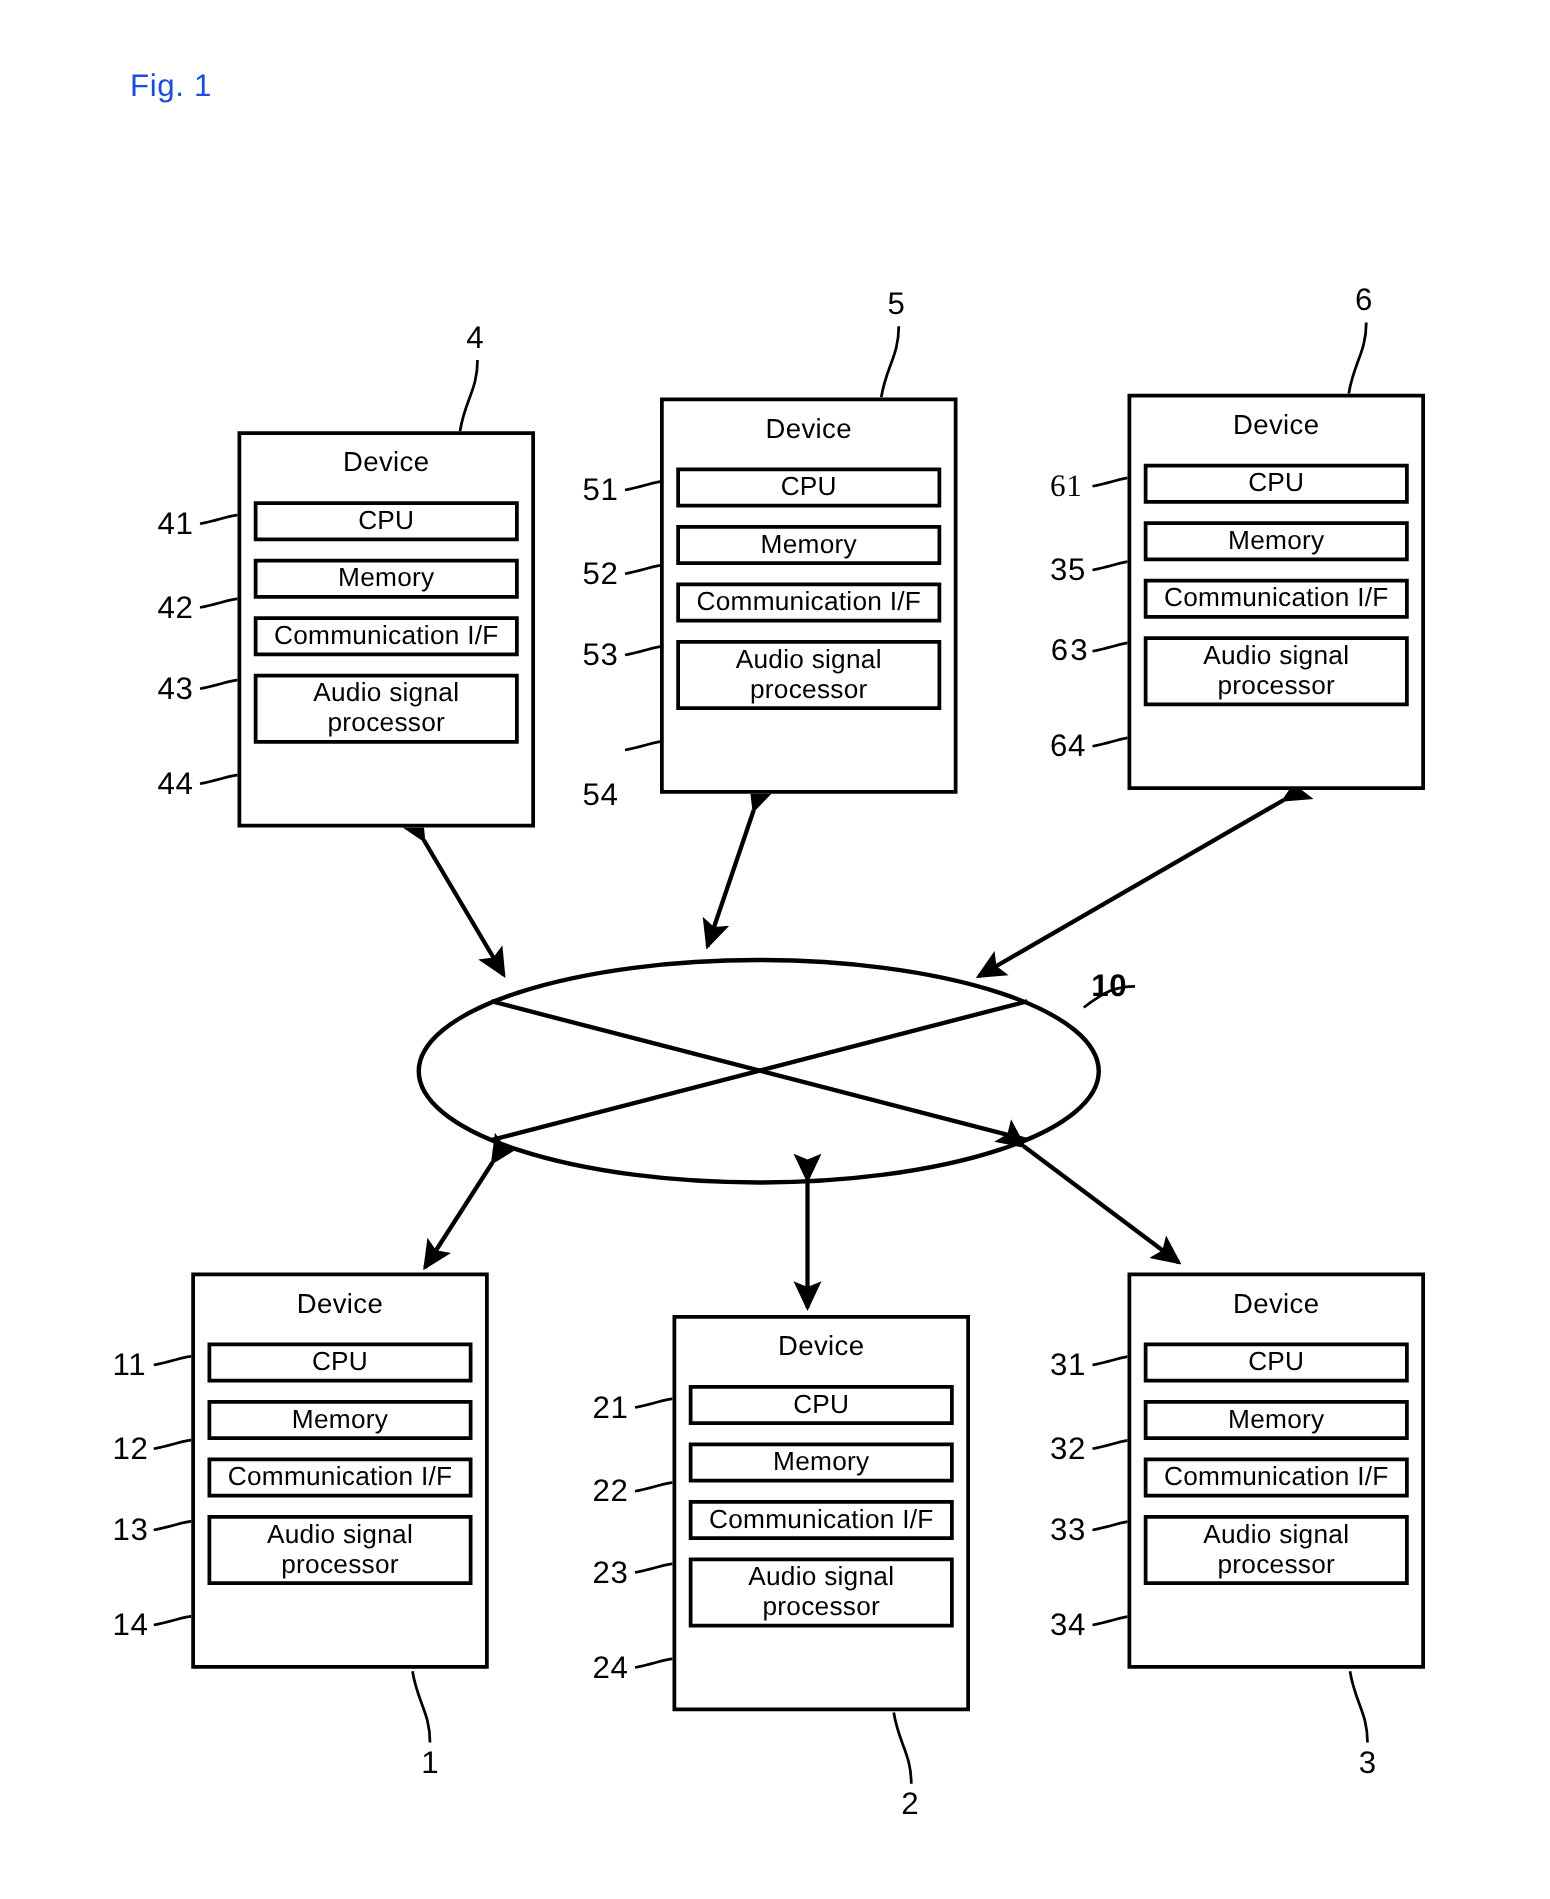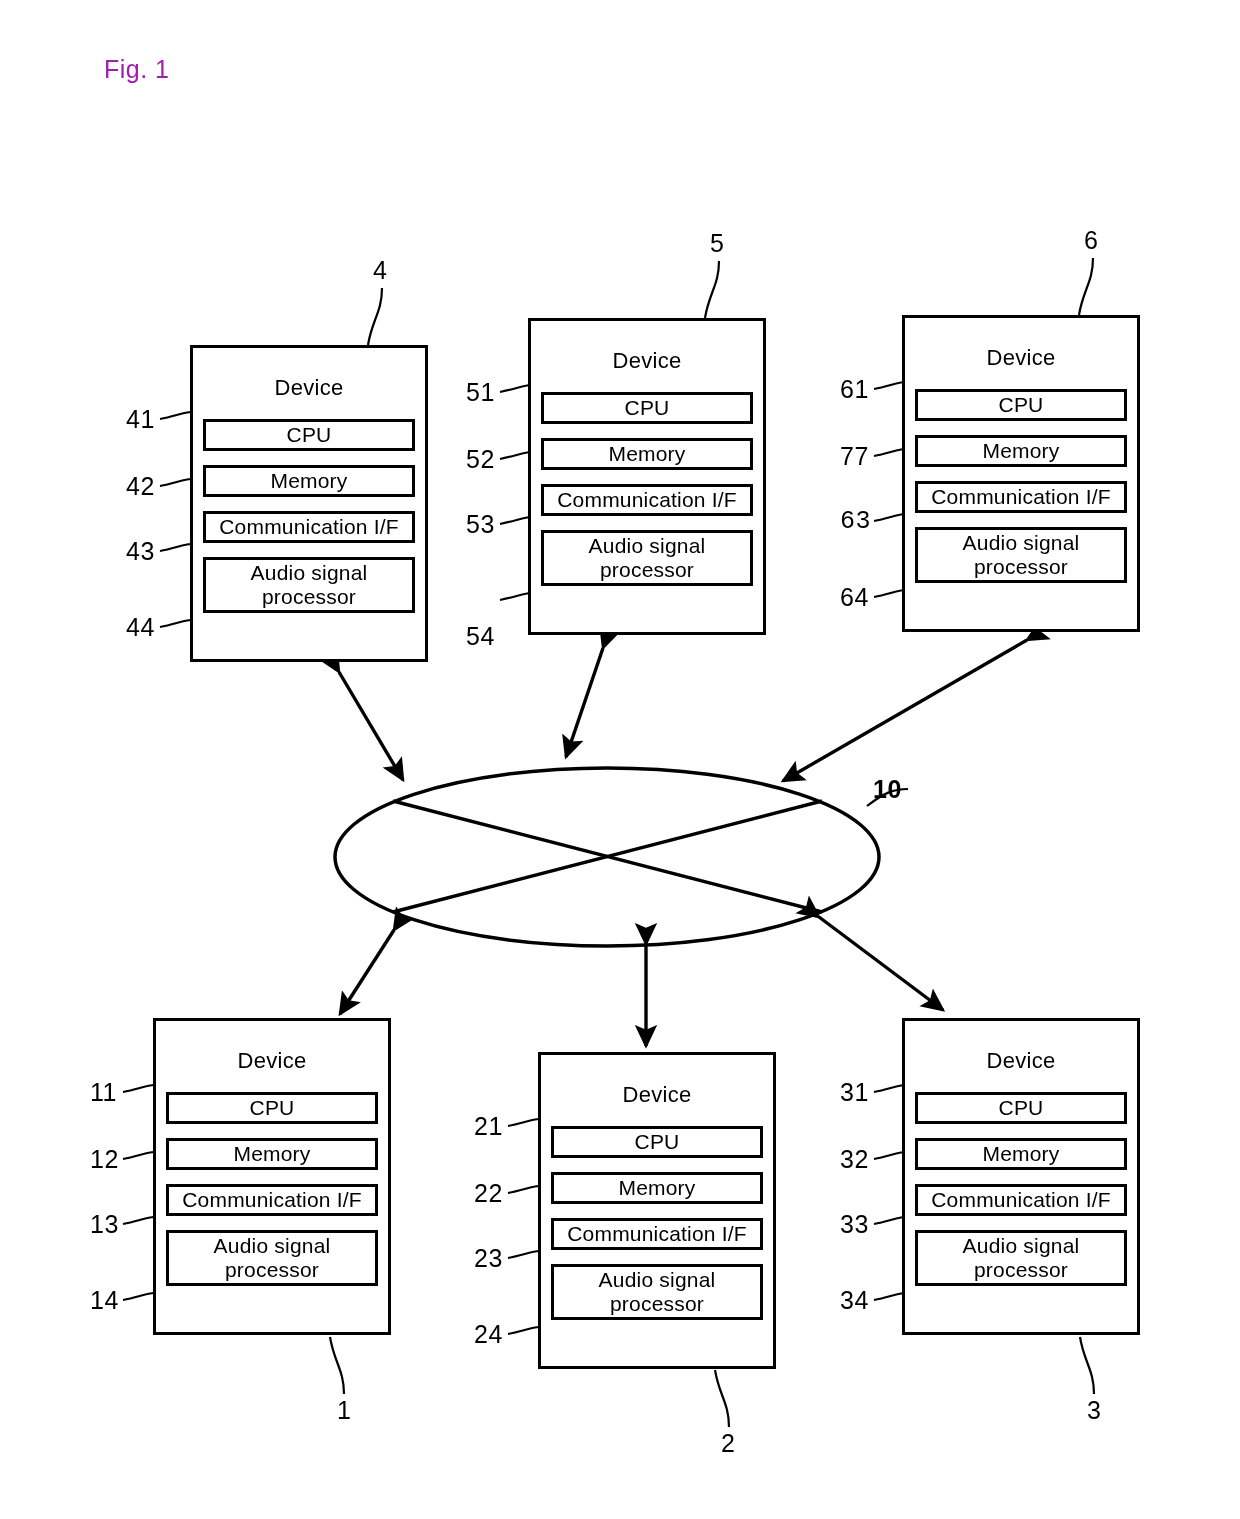--- a/index.html
+++ b/index.html
@@ -18,21 +18,21 @@
     height: 1519px;
     background: #ffffff;
     overflow: hidden;
   }
   #fig-label {
     position: absolute;
     left: 104px;
     top: 55px;
     font-size: 25px;
     letter-spacing: 0.5px;
-    color: #a21caf;
+    color: #1d4ed8;
     white-space: nowrap;
   }
   #diagram-svg {
     position: absolute;
     left: 0;
     top: 0;
     width: 1240px;
     height: 1519px;
   }
   .device-box {
@@ -40,21 +40,20 @@
     border: 3px solid #000;
     background: #ffffff;
     box-sizing: border-box;
   }
   .device-title {
     text-align: center;
     font-size: 22px;
     line-height: 1;
     padding-top: 11px;
     letter-spacing: 0.3px;
-    margin-top: 18px;
   }
   .comp-list {
     padding: 6px 10px 10px 10px;
   }
   .comp-box {
     border: 3px solid #000;
     background: #ffffff;
     box-sizing: border-box;
     margin-top: 14px;
     height: 32px;
@@ -287,22 +286,22 @@
   <div class="ref-num" style="left:126px; top:407px;">41</div>
   <div class="ref-num" style="left:126px; top:474px;">42</div>
   <div class="ref-num" style="left:126px; top:539px;">43</div>
   <div class="ref-num" style="left:126px; top:615px;">44</div>
 
   <div class="ref-num" style="left:466px; top:380px;">51</div>
   <div class="ref-num" style="left:466px; top:447px;">52</div>
   <div class="ref-num" style="left:466px; top:512px;">53</div>
   <div class="ref-num" style="left:466px; top:588px;margin-top:36px;">54</div>
 
-  <div class="ref-num" style="left:840px; top:377px;">61</div>
-  <div class="ref-num" style="left:840px; top:444px;">77</div>
+  <div class="ref-num" style="left:840px; top:377px;font-family:Liberation Serif, serif;">61</div>
+  <div class="ref-num" style="left:840px; top:444px;">35</div>
   <div class="ref-num" style="left:840px; top:509px;font-family:Liberation Mono, monospace;">63</div>
   <div class="ref-num" style="left:840px; top:585px;">64</div>
 
   <div class="ref-num" style="left:90px; top:1080px;">11</div>
   <div class="ref-num" style="left:90px; top:1147px;">12</div>
   <div class="ref-num" style="left:90px; top:1212px;">13</div>
   <div class="ref-num" style="left:90px; top:1288px;">14</div>
 
   <div class="ref-num" style="left:474px; top:1114px;">21</div>
   <div class="ref-num" style="left:474px; top:1181px;text-align:center;">22</div>

